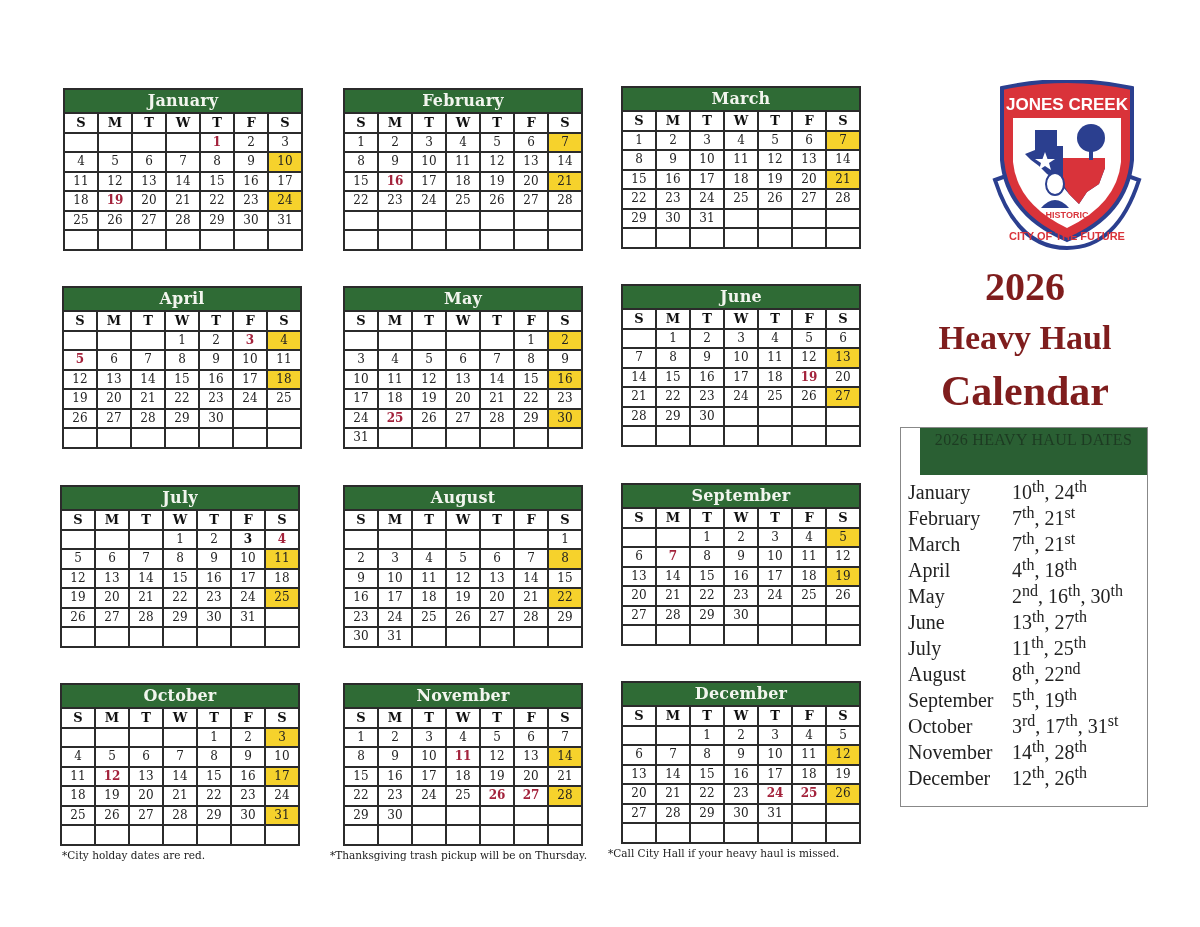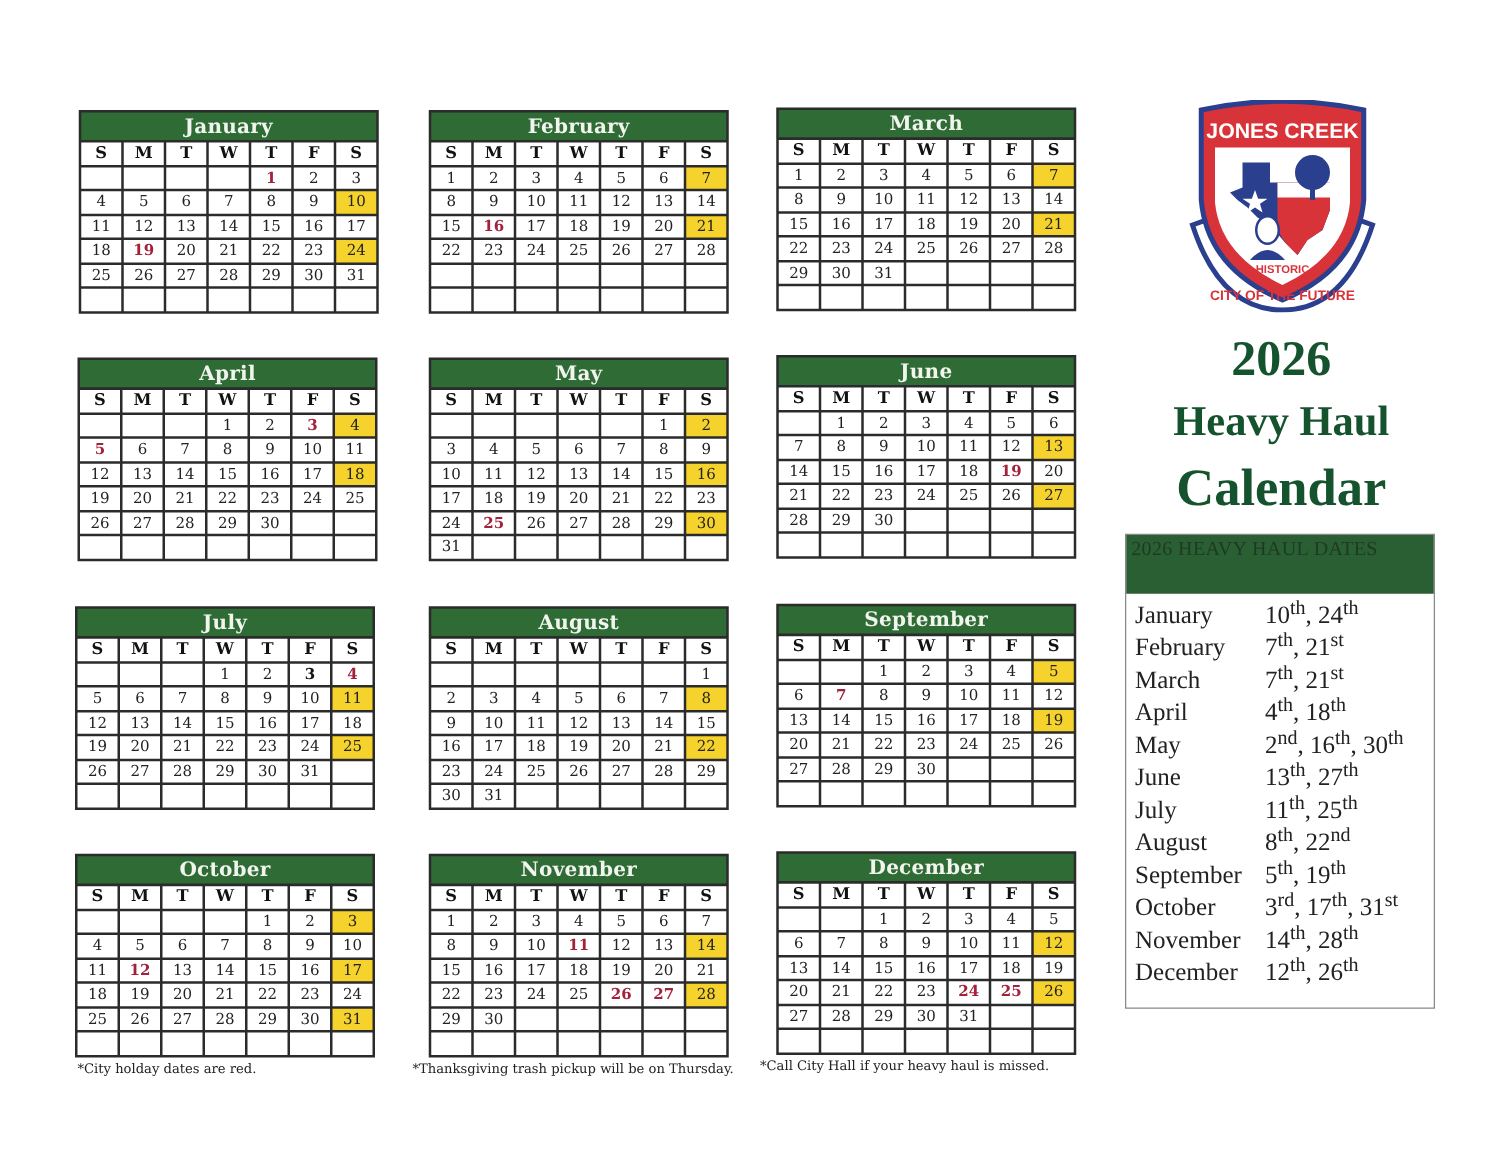--- a/index.html
+++ b/index.html
@@ -25,33 +25,33 @@
     font-size:12px; color:#222; font-family: "DejaVu Serif", serif;
   }
   .cell.dow { font-weight:bold; font-size:13px; color:#111; }
   .cell.hl { background:#f6d22c; }
   .cell.hol { color:#a3223b; font-weight:bold; }
   .cell.bold { font-weight:bold; color:#111; }
   .footnote {
     position:absolute; font-size:10.5px; color:#222;
     font-family: "DejaVu Serif", serif; white-space:nowrap;
   }
-  .logo { position:absolute; left:946px; top:80px; width:160px; height:170px; }
+  .logo { position:absolute; left:987px; top:80px; width:160px; height:170px; }
   .title {
     position:absolute; left:895px; width:260px; text-align:center;
-    color:#14532d; font-weight:bold; font-family: "Liberation Serif", serif;
+    color:#7f1d1d; font-weight:bold; font-family: "Liberation Serif", serif;
   }
   .dates-box {
     position:absolute; left:900px; top:427px; width:248px; height:380px;
     border:1px solid #888; box-sizing:border-box; background:#fff;
   }
   .dates-head {
-    background:#2a5f33; color:#1d3b22; text-align:left;
+    background:#2a5f33; color:#1d3b22; text-align:center;
     font-family: "Liberation Serif", serif; font-size:16px; line-height:20px;
-    padding:2px 4px 3px; height:47px; box-sizing:border-box; letter-spacing:0.3px;
+    padding:2px 4px 3px; height:47px; box-sizing:border-box; letter-spacing:0.3px;margin-left:19px;
   }
   .dates-row {
     display:flex; font-family:"Liberation Serif", serif; font-size:20px; color:#222;
     height:26px; line-height:26px; padding-left:7px;
   }
   .dates-row .m { width:104px; }
   .dates-row .d sup { font-size:16px; vertical-align:top; line-height:16px; }
 </style>
 </head>
 <body>

